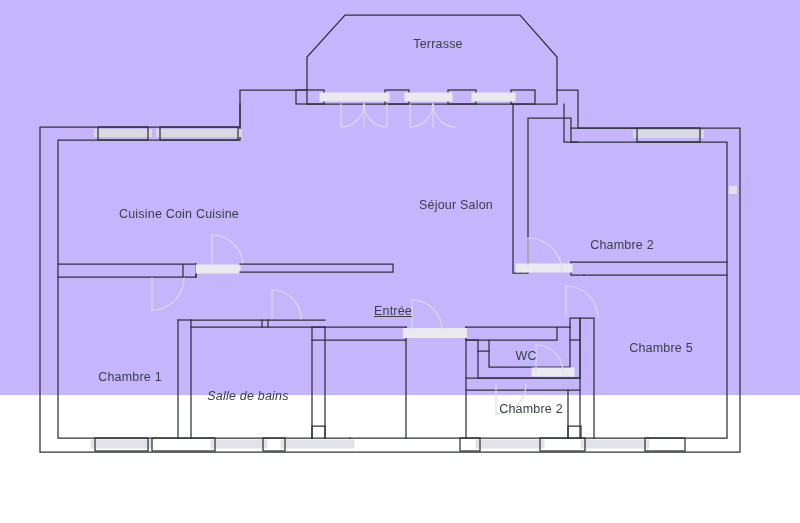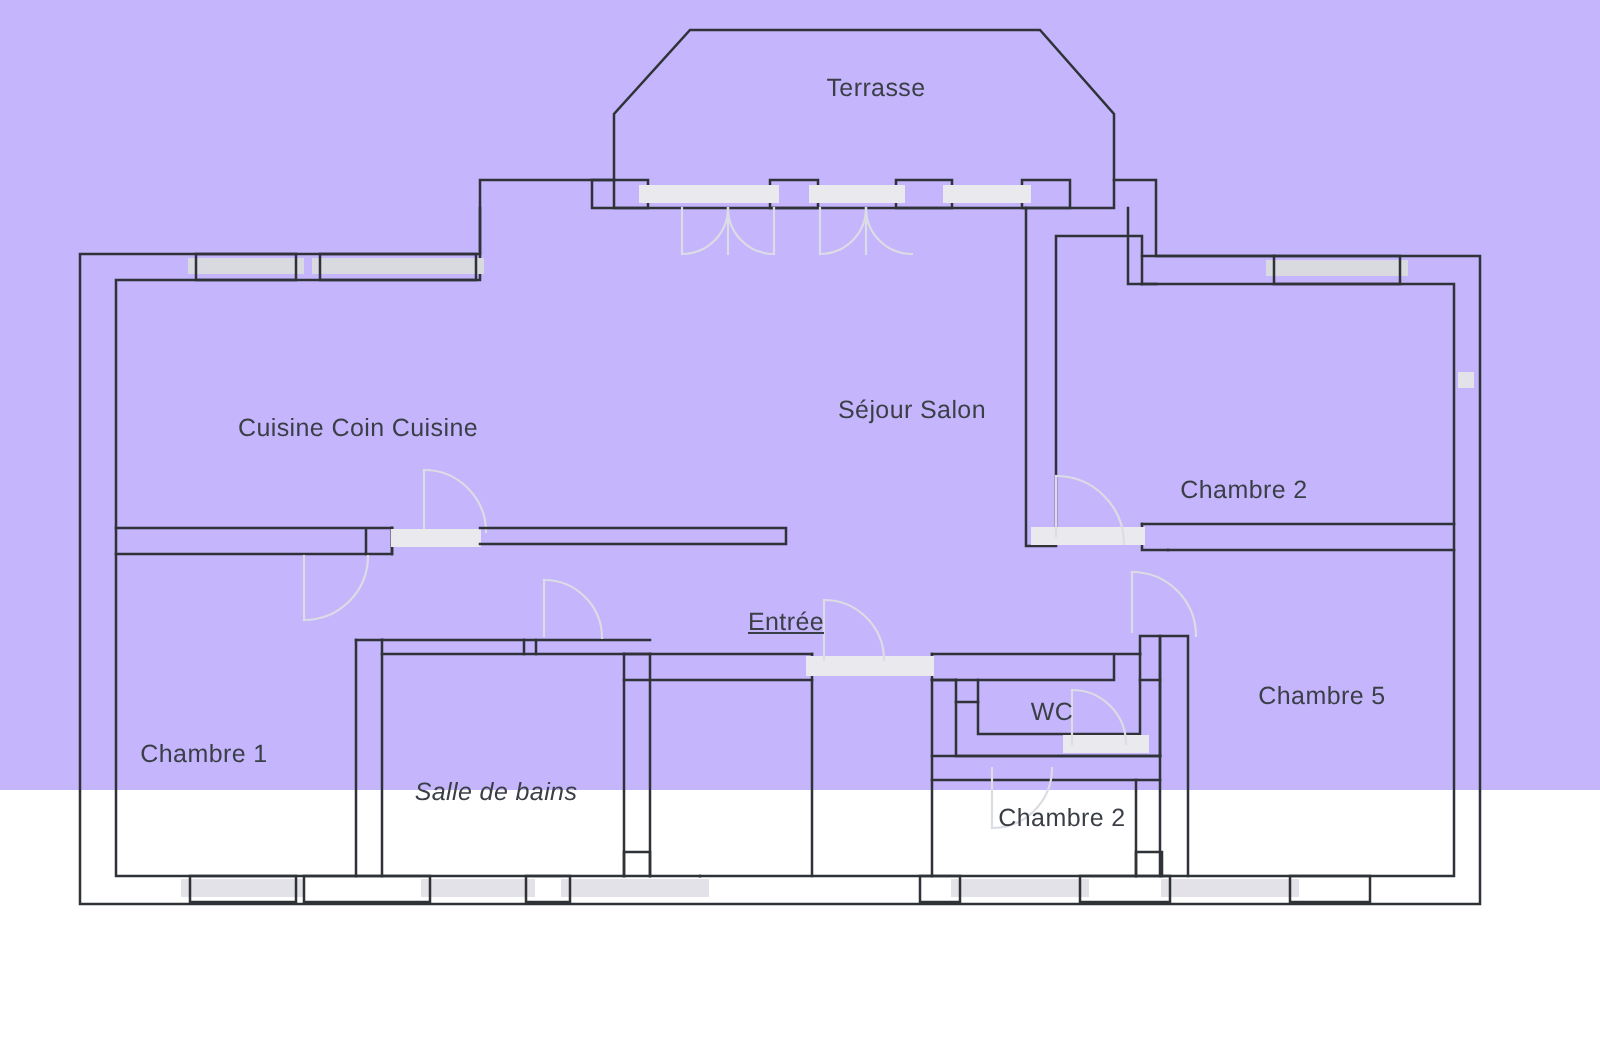--- a/index.html
+++ b/index.html
@@ -215,19 +215,19 @@
     </g>
   </svg>
 
   <div class="room-label" style="left:438px;top:44px;">Terrasse</div>
   <div class="room-label" style="left:179px;top:214px;">Cuisine   Coin Cuisine</div>
   <div class="room-label" style="left:456px;top:205px;">Séjour   Salon</div>
   <div class="room-label" style="left:622px;top:245px;">Chambre 2</div>
   <div class="room-label" style="left:393px;top:311px;text-decoration:underline;">Entrée</div>
   <div class="room-label" style="left:661px;top:348px;">Chambre 5</div>
   <div class="room-label" style="left:526px;top:356px;">WC</div>
-  <div class="room-label" style="left:102px;top:377px;">Chambre 1</div>
+  <div class="room-label" style="left:130px;top:377px;">Chambre 1</div>
   <div class="room-label" style="left:248px;top:396px;font-style:italic;">Salle de bains</div>
   <div class="room-label" style="left:531px;top:409px;">Chambre 2</div>
 
   <div class="wm"></div>
 
 </div>
 
 </body></html>

